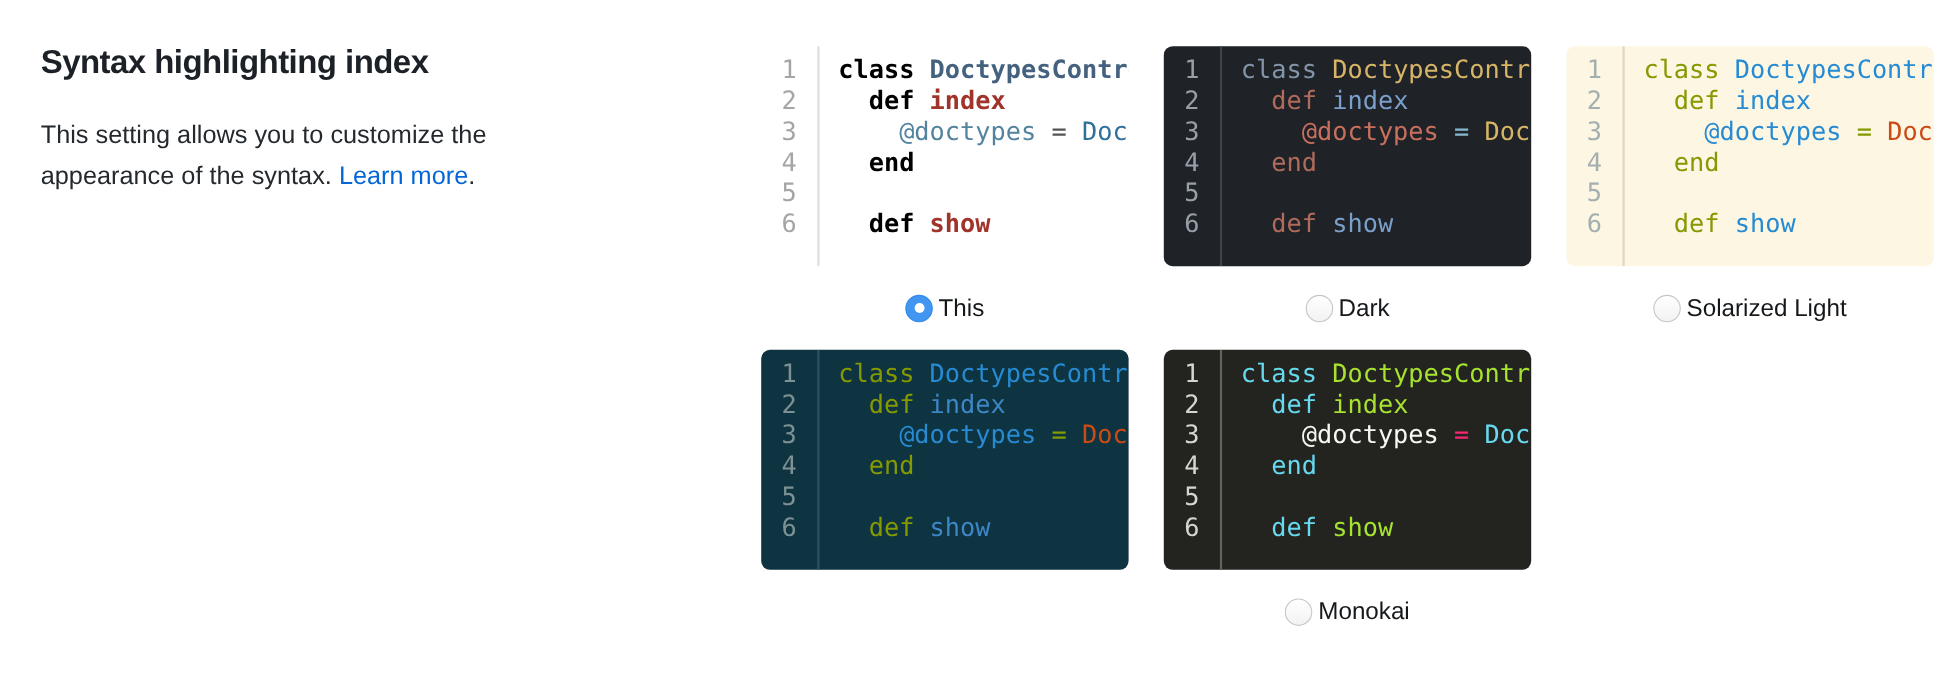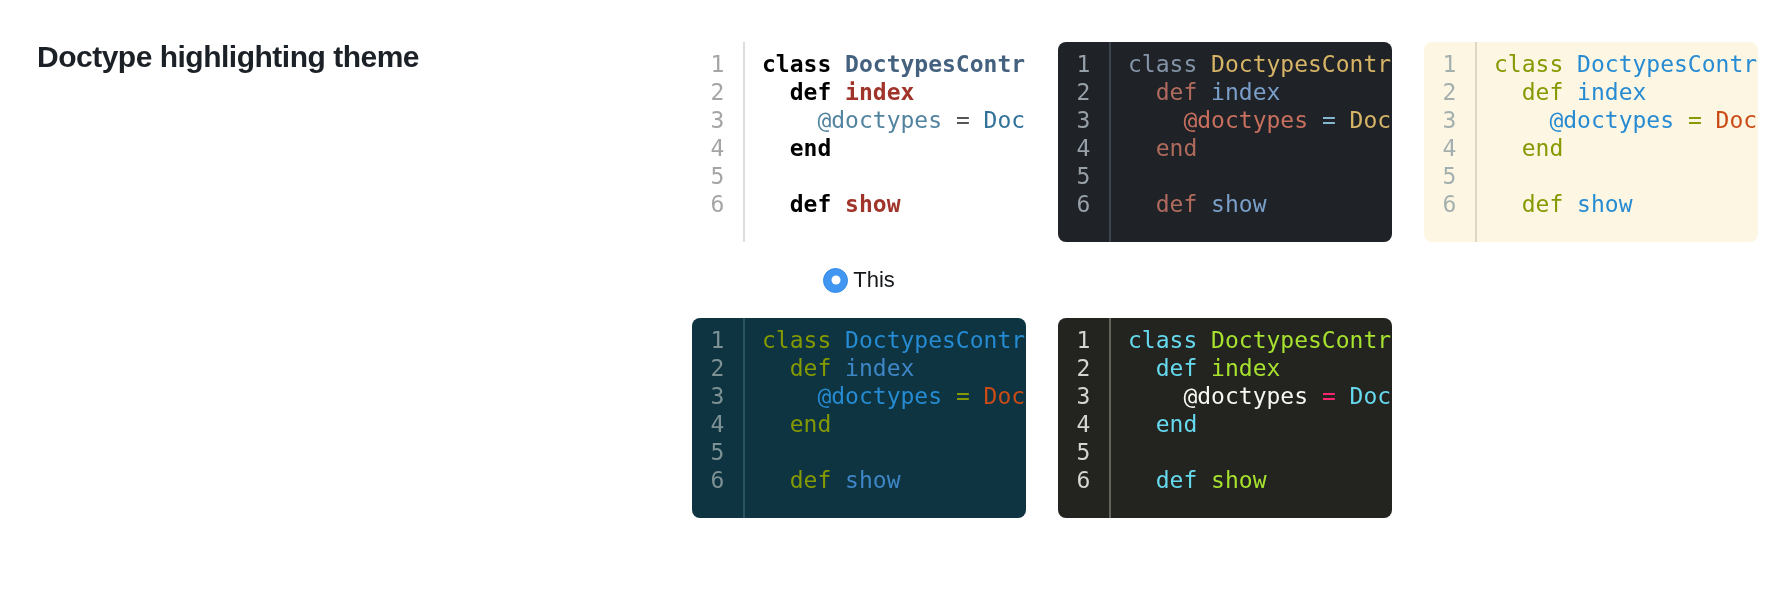--- a/index.html
+++ b/index.html
@@ -29,21 +29,25 @@
   .radio.off{background:linear-gradient(#ffffff,#f2f2f2);border:1.5px solid #c6c6c6;}
   .radio.on{background:var(--accent,#4196f1);border:1.5px solid #338ae8;}
   .radio.on::after{content:"";position:absolute;width:9px;height:9px;border-radius:50%;
     background:#ffffff;left:50%;top:50%;transform:translate(-50%,-50%);}
   .radio-label{font-size:22px;color:#15181b;cursor:pointer;}
 </style>
 </head>
 <body>
 
 <div class="left">
-  <h1 class="title">Doctype highlighting theme</h1>
+  <h1 class="title">Syntax highlighting index</h1>
+  <p class="desc">
+    <span>This setting allows you to customize the appearance of the syntax.</span>
+    <a href="#" class="learn">Learn more</a><span>.</span>
+  </p>
 </div>
 
 <div class="grid" id="theme-grid">
     <div class="cell">
       <div class="preview" style="background: rgb(255, 255, 255);">
         <div class="gutter" style="border-right-color: rgb(221, 221, 221); color: rgb(165, 165, 165);">
           <div class="codeline">1</div>
           <div class="codeline">2</div>
           <div class="codeline">3</div>
           <div class="codeline">4</div>
@@ -62,32 +66,40 @@
         <div class="gutter" style="border-right-color: rgb(59, 67, 75); color: rgb(151, 160, 168);">
           <div class="codeline">1</div>
           <div class="codeline">2</div>
           <div class="codeline">3</div>
           <div class="codeline">4</div>
           <div class="codeline">5</div>
           <div class="codeline">6</div>
         </div>
         <div class="codecol"><div class="codeline"><span style="color: rgb(132, 148, 168);">class </span><span style="color: rgb(216, 181, 102);">DoctypesController</span></div><div class="codeline"><span style="color: rgb(201, 209, 217);">  </span><span style="color: rgb(176, 107, 93);">def </span><span style="color: rgb(123, 159, 203);">index</span></div><div class="codeline"><span style="color: rgb(201, 209, 217);">    </span><span style="color: rgb(201, 111, 94);">@doctypes</span><span style="color: rgb(201, 209, 217);"> </span><span style="color: rgb(133, 183, 207);">=</span><span style="color: rgb(201, 209, 217);"> </span><span style="color: rgb(216, 181, 102);">Doctype</span></div><div class="codeline"><span style="color: rgb(201, 209, 217);">  </span><span style="color: rgb(176, 107, 93);">end</span></div><div class="codeline">&nbsp;</div><div class="codeline"><span style="color: rgb(201, 209, 217);">  </span><span style="color: rgb(176, 107, 93);">def </span><span style="color: rgb(123, 159, 203);">show</span></div></div>
       </div>
+      <div class="radio-row">
+        <span class="radio off"></span>
+        <span class="radio-label">Dark</span>
+      </div>
     </div>
     <div class="cell">
       <div class="preview" style="background: rgb(253, 246, 227);">
         <div class="gutter" style="border-right-color: rgb(222, 216, 194); color: rgb(164, 176, 175);">
           <div class="codeline">1</div>
           <div class="codeline">2</div>
           <div class="codeline">3</div>
           <div class="codeline">4</div>
           <div class="codeline">5</div>
           <div class="codeline">6</div>
         </div>
         <div class="codecol"><div class="codeline"><span style="color: rgb(133, 153, 0);">class </span><span style="color: rgb(38, 139, 210);">DoctypesController</span></div><div class="codeline"><span style="color: rgb(101, 123, 131);">  </span><span style="color: rgb(133, 153, 0);">def </span><span style="color: rgb(38, 139, 210);">index</span></div><div class="codeline"><span style="color: rgb(101, 123, 131);">    </span><span style="color: rgb(38, 139, 210);">@doctypes</span><span style="color: rgb(101, 123, 131);"> </span><span style="color: rgb(133, 153, 0);">=</span><span style="color: rgb(101, 123, 131);"> </span><span style="color: rgb(203, 75, 22);">Doctype</span></div><div class="codeline"><span style="color: rgb(101, 123, 131);">  </span><span style="color: rgb(133, 153, 0);">end</span></div><div class="codeline">&nbsp;</div><div class="codeline"><span style="color: rgb(101, 123, 131);">  </span><span style="color: rgb(133, 153, 0);">def </span><span style="color: rgb(38, 139, 210);">show</span></div></div>
+      </div>
+      <div class="radio-row">
+        <span class="radio off"></span>
+        <span class="radio-label">Solarized Light</span>
       </div>
     </div>
     <div class="cell">
       <div class="preview" style="background: rgb(13, 52, 64);">
         <div class="gutter" style="border-right-color: rgb(39, 84, 96); color: rgb(125, 145, 148);">
           <div class="codeline">1</div>
           <div class="codeline">2</div>
           <div class="codeline">3</div>
           <div class="codeline">4</div>
           <div class="codeline">5</div>
@@ -101,14 +113,18 @@
         <div class="gutter" style="border-right-color: rgb(99, 99, 92); color: rgb(214, 214, 208);">
           <div class="codeline">1</div>
           <div class="codeline">2</div>
           <div class="codeline">3</div>
           <div class="codeline">4</div>
           <div class="codeline">5</div>
           <div class="codeline">6</div>
         </div>
         <div class="codecol"><div class="codeline"><span style="color: rgb(102, 217, 239);">class </span><span style="color: rgb(166, 226, 46);">DoctypesController</span></div><div class="codeline"><span style="color: rgb(248, 248, 242);">  </span><span style="color: rgb(102, 217, 239);">def </span><span style="color: rgb(166, 226, 46);">index</span></div><div class="codeline"><span style="color: rgb(248, 248, 242);">    </span><span style="color: rgb(248, 248, 242);">@doctypes</span><span style="color: rgb(248, 248, 242);"> </span><span style="color: rgb(249, 38, 114);">=</span><span style="color: rgb(248, 248, 242);"> </span><span style="color: rgb(102, 217, 239);">Doctype</span></div><div class="codeline"><span style="color: rgb(248, 248, 242);">  </span><span style="color: rgb(102, 217, 239);">end</span></div><div class="codeline">&nbsp;</div><div class="codeline"><span style="color: rgb(248, 248, 242);">  </span><span style="color: rgb(102, 217, 239);">def </span><span style="color: rgb(166, 226, 46);">show</span></div></div>
       </div>
+      <div class="radio-row">
+        <span class="radio off"></span>
+        <span class="radio-label">Monokai</span>
+      </div>
     </div>
   </div>
 
 </body></html>

